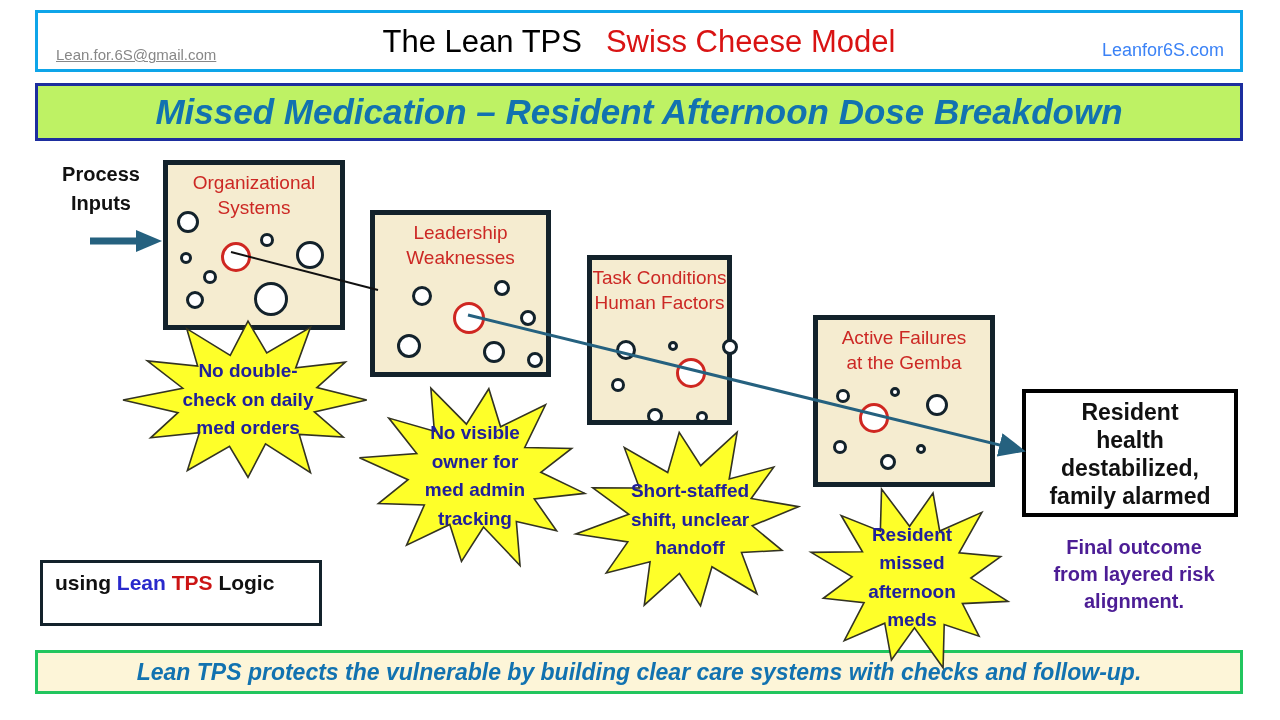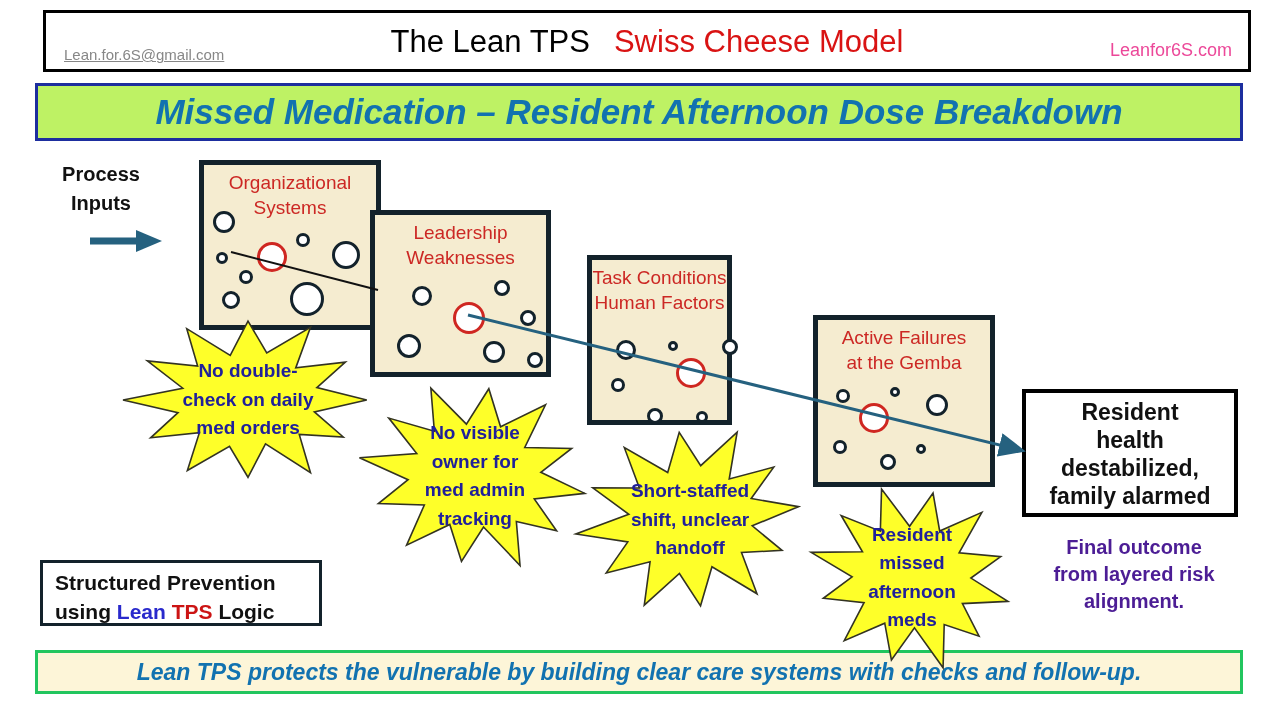--- a/index.html
+++ b/index.html
@@ -1,42 +1,42 @@
 <!DOCTYPE html>
 <html><head>
 <meta charset="utf-8">
 <style>
   * { margin:0; padding:0; box-sizing:border-box; }
   body { font-family:"Liberation Sans", sans-serif; background:#ffffff; }
   .canvas { position:relative; width:1280px; height:720px; background:#ffffff; overflow:hidden; }
 
   
-  .header-bar { position:absolute; left:43px; top:10px; width:1208px; height:62px;
-    background:#ffffff; border:3px solid #000000; }
+  .header-bar { position:absolute; left:35px; top:10px; width:1208px; height:62px;
+    background:#ffffff; border:3px solid #0ea5e9; }
   .email { position:absolute; left:18px; bottom:6px; font-size:15px; color:#878787;
     text-decoration:underline; cursor:pointer; }
   .header-title { position:absolute; left:50%; top:11px; transform:translateX(-50%);
     white-space:nowrap; font-size:31px; }
   .ht-black { color:#000000; margin-right:24px; }
   .ht-red { color:#d91313; }
-  .site { position:absolute; right:16px; bottom:8px; font-size:18px; color:#ec4899; }
+  .site { position:absolute; right:16px; bottom:8px; font-size:18px; color:#3b82f6; }
 
   
   .title-bar { position:absolute; left:35px; top:83px; width:1208px; height:58px;
     background:#bef264; border:3px solid #1d2e9e; display:flex; align-items:center; justify-content:center; }
   .title-bar span { font-size:35px; font-weight:bold; font-style:italic; color:#1272b0; white-space:nowrap; }
 
   
   .process-inputs { position:absolute; left:42px; top:160px; width:118px; text-align:center;
     font-size:20px; font-weight:bold; color:#111111; line-height:1.45; }
   .flow-arrow { position:absolute; left:86px; top:227px; }
 
   
   .slice { position:absolute; background:#f5ecd0; border:5px solid #13222b; z-index:2; }
-  .s1 { left:163px; top:160px; width:182px; height:170px;margin-left:36px; }
+  .s1 { left:163px; top:160px; width:182px; height:170px; }
   .s2 { left:370px; top:210px; width:181px; height:167px; }
   .s3 { left:587px; top:255px; width:145px; height:170px; }
   .s4 { left:813px; top:315px; width:182px; height:172px; }
   .slice-label { position:absolute; left:0; right:0; top:6px; text-align:center;
     color:#cc2824; font-size:19px; line-height:1.3; }
   .hole { position:absolute; background:#ffffff; border:3px solid #13222b; border-radius:50%; }
   .hole.red { border-color:#cf2721; }
 
   
   .connectors { position:absolute; left:0; top:0; z-index:3; pointer-events:none; }
@@ -220,21 +220,20 @@
     <div>destabilized,</div>
     <div>family alarmed</div>
   </div>
   <div class="outcome-caption">
     <div>Final outcome</div>
     <div>from layered risk</div>
     <div>alignment.</div>
   </div>
 
   <div class="prevention-box">
-    <div>Structured Prevention</div>
     <div><span>using </span><span class="pv-lean">Lean </span><span class="pv-tps">TPS </span><span>Logic</span></div>
   </div>
 
   <div class="footer-bar">
     <span>Lean TPS protects the vulnerable by building clear care systems with checks and follow-up.</span>
   </div>
 
 </div>
 
 </body></html>

